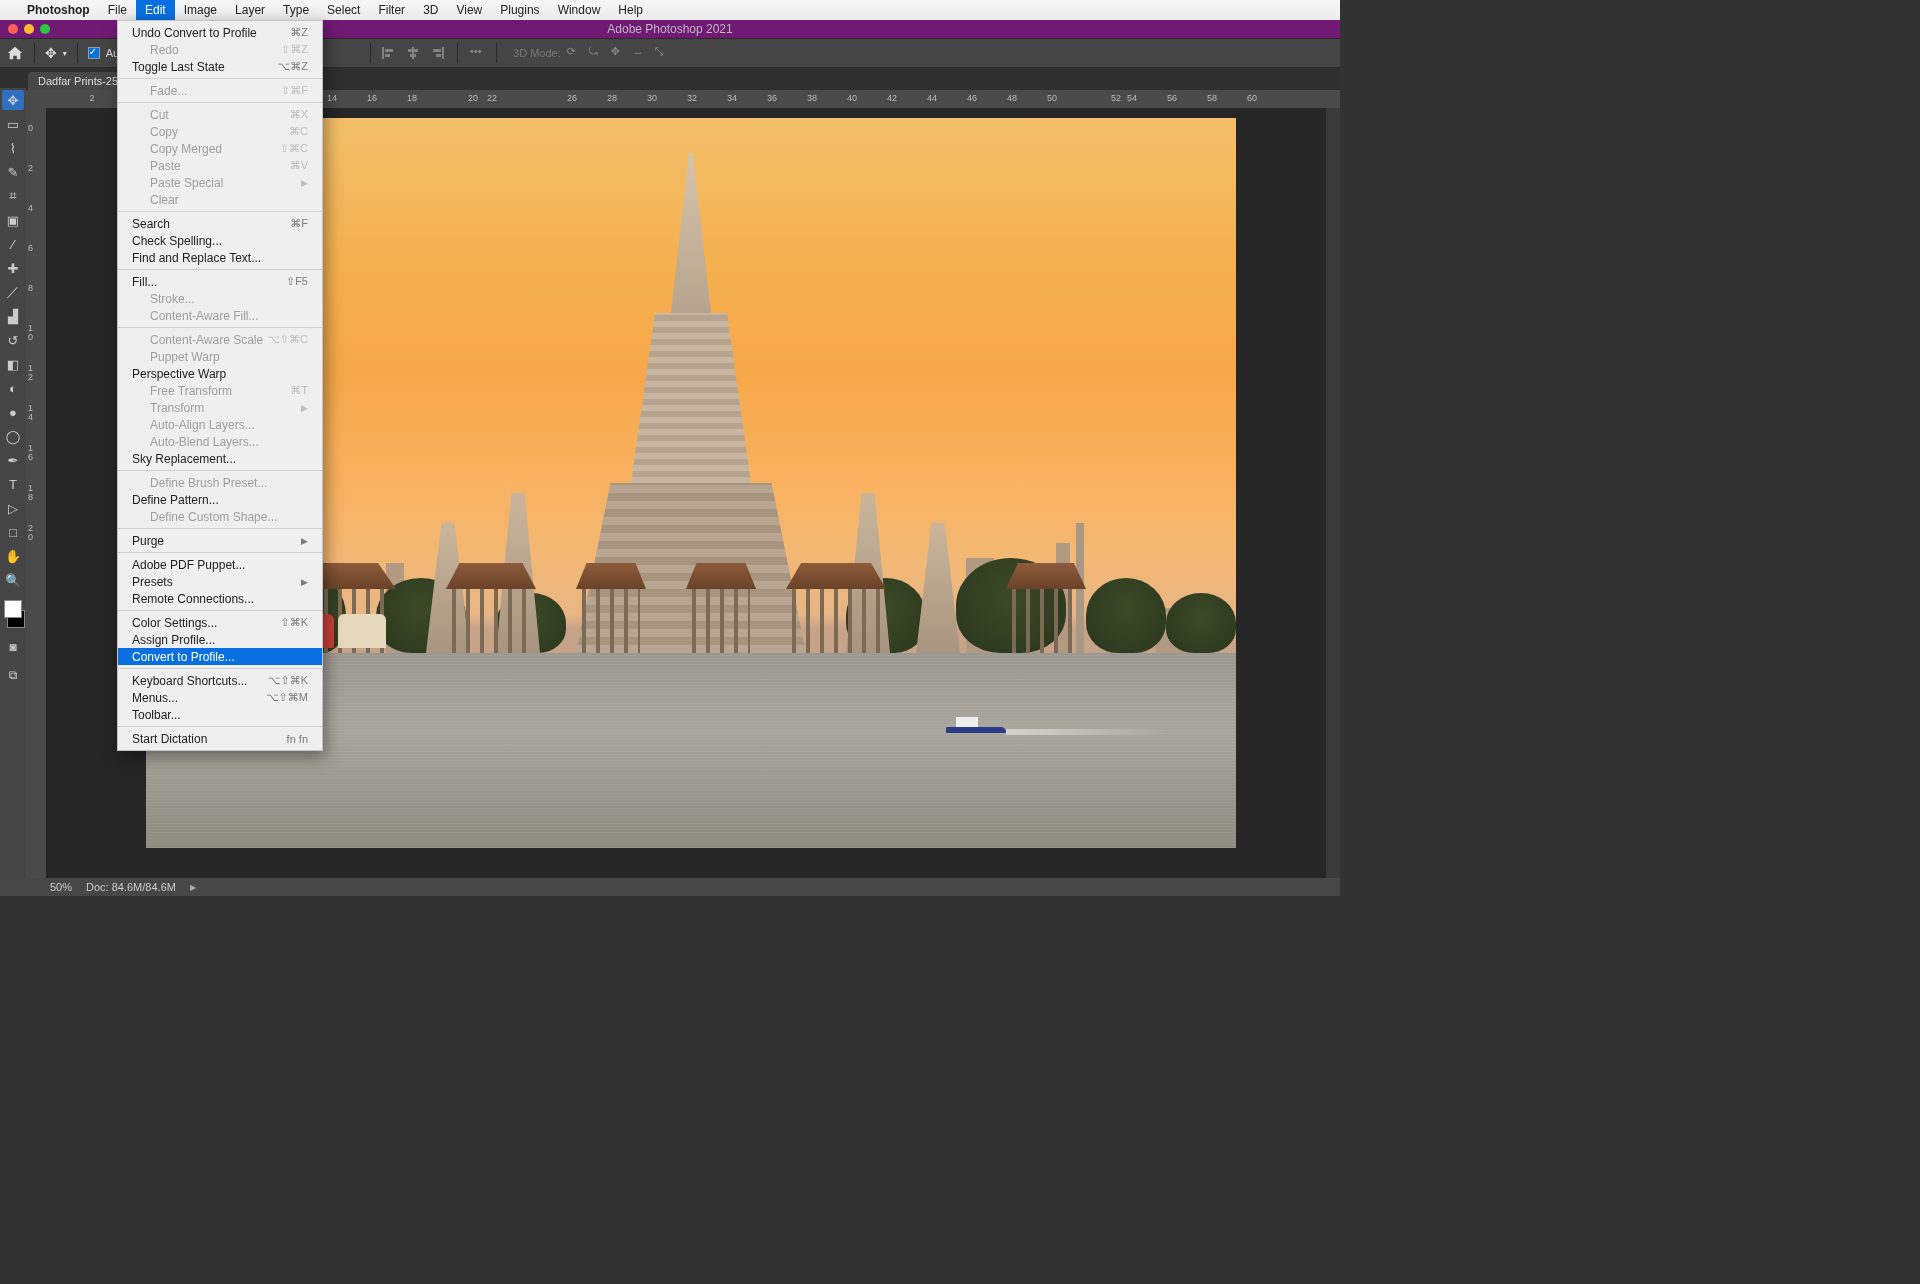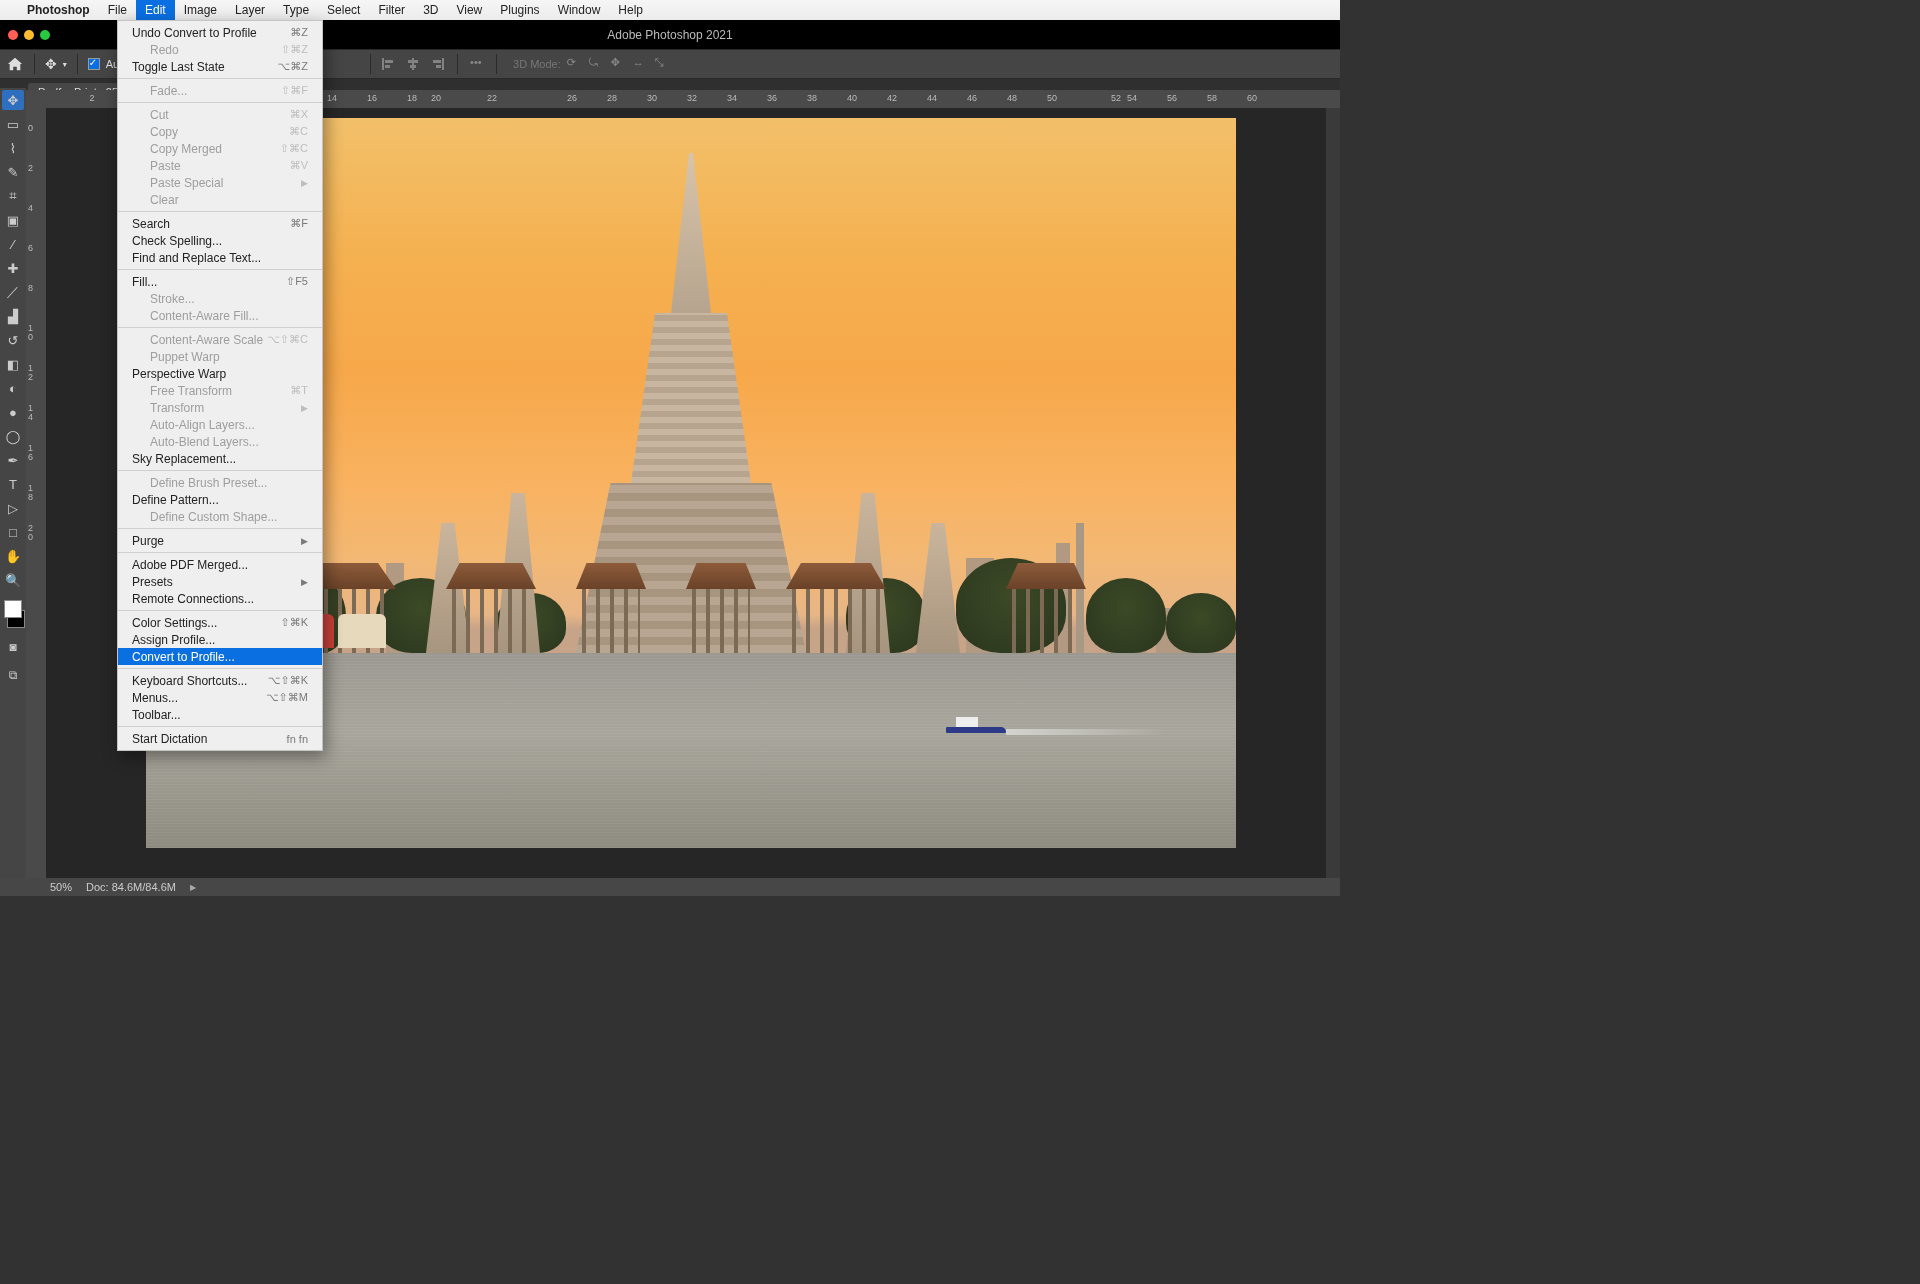--- a/index.html
+++ b/index.html
@@ -6,21 +6,21 @@
 body { background: #323232; width: 1340px; height: 896px; overflow: hidden; font-size: 11px; color: #ccc; position: relative; }
 
 
 .menubar { height: 20px; background: linear-gradient(#f6f6f6,#ececec); display: flex; align-items: center; padding: 0 8px; color: #222; font-size: 12px; }
 .menubar .apple { font-size: 13px; margin-right: 10px; }
 .menubar .item { padding: 20px 9px; cursor: default; }
 .menubar .item.bold { font-weight: 600; }
 .menubar .item.active { background: #0a6fe0; color: #fff; border-radius: 3px; }
 
 
-.winbar { height: 29px; background: #000000; display: flex; align-items: center; }
+.winbar { height: 18px; background: #701a75; display: flex; align-items: center; }
 .dots { display: flex; gap: 6px; padding-left: 8px; }
 .dot { width: 10px; height: 10px; border-radius: 50%; }
 .dot.r { background:#ff5f57;} .dot.y{background:#febc2e;} .dot.g{background:#28c840;}
 .wintitle { position:absolute; left:50%; transform:translateX(-50%); color:#bbb; font-size:12px; }
 
 
 .optbar { height: 30px; background: #454545; display: flex; align-items: center; padding: 0 6px; gap: 6px; color:#ddd; font-size:11px; border-top:1px solid #2a2a2a; border-bottom:1px solid #2a2a2a;}
 .home-ic { width: 18px; height: 16px; display:inline-block; }
 .checkbox { width:12px; height:12px; border:1px solid #999; display:inline-block; background:#0a6fe0; position:relative; }
 .checkbox::after{content:"✓"; color:#fff; font-size:10px; position:absolute; top:-2px; left:0px;}
@@ -214,21 +214,21 @@
 <div class="hruler" id="hruler">
     <span class="tk" style="left: 46px;">2</span>
     <span class="tk" style="left: 86px;">4</span>
     <span class="tk" style="left: 126px;">6</span>
     <span class="tk" style="left: 166px;">8</span>
     <span class="tk" style="left: 206px;">10</span>
     <span class="tk" style="left: 246px;">12</span>
     <span class="tk" style="left: 286px;">14</span>
     <span class="tk" style="left: 326px;">16</span>
     <span class="tk" style="left: 366px;">18</span>
-    <span class="tk" style="left: 390px;">20</span>
+    <span class="tk" style="left: 427px;">20</span>
     <span class="tk" style="left: 446px;">22</span>
     <span class="tk" style="left: 486px; margin-top: 37px;">24</span>
     <span class="tk" style="left: 526px;">26</span>
     <span class="tk" style="left: 566px;">28</span>
     <span class="tk" style="left: 606px;">30</span>
     <span class="tk" style="left: 646px;">32</span>
     <span class="tk" style="left: 686px;">34</span>
     <span class="tk" style="left: 726px;">36</span>
     <span class="tk" style="left: 766px;">38</span>
     <span class="tk" style="left: 806px;">40</span>
@@ -428,21 +428,21 @@
     <div class="row dis">
       <span>Define Custom Shape...</span>
     </div>
     <div class="sep"></div>
     <div class="row">
       <span>Purge</span>
       <span class="arr">▶</span>
     </div>
     <div class="sep"></div>
     <div class="row">
-      <span>Adobe PDF Merged...</span>
+      <span>Adobe PDF Puppet...</span>
     </div>
     <div class="row">
       <span>Presets</span>
       <span class="arr">▶</span>
     </div>
     <div class="row">
       <span>Remote Connections...</span>
     </div>
     <div class="sep"></div>
     <div class="row">

